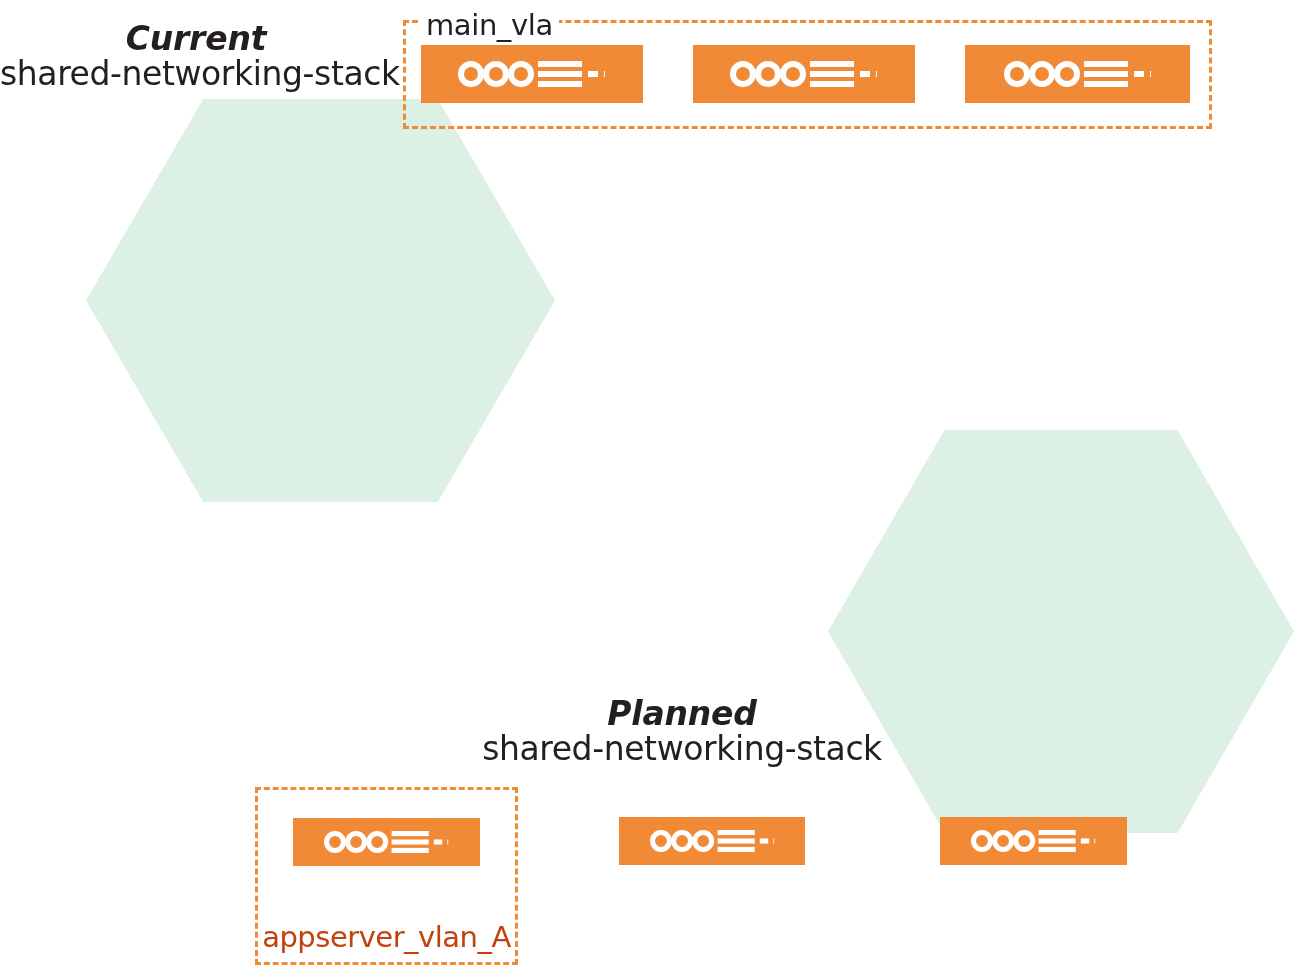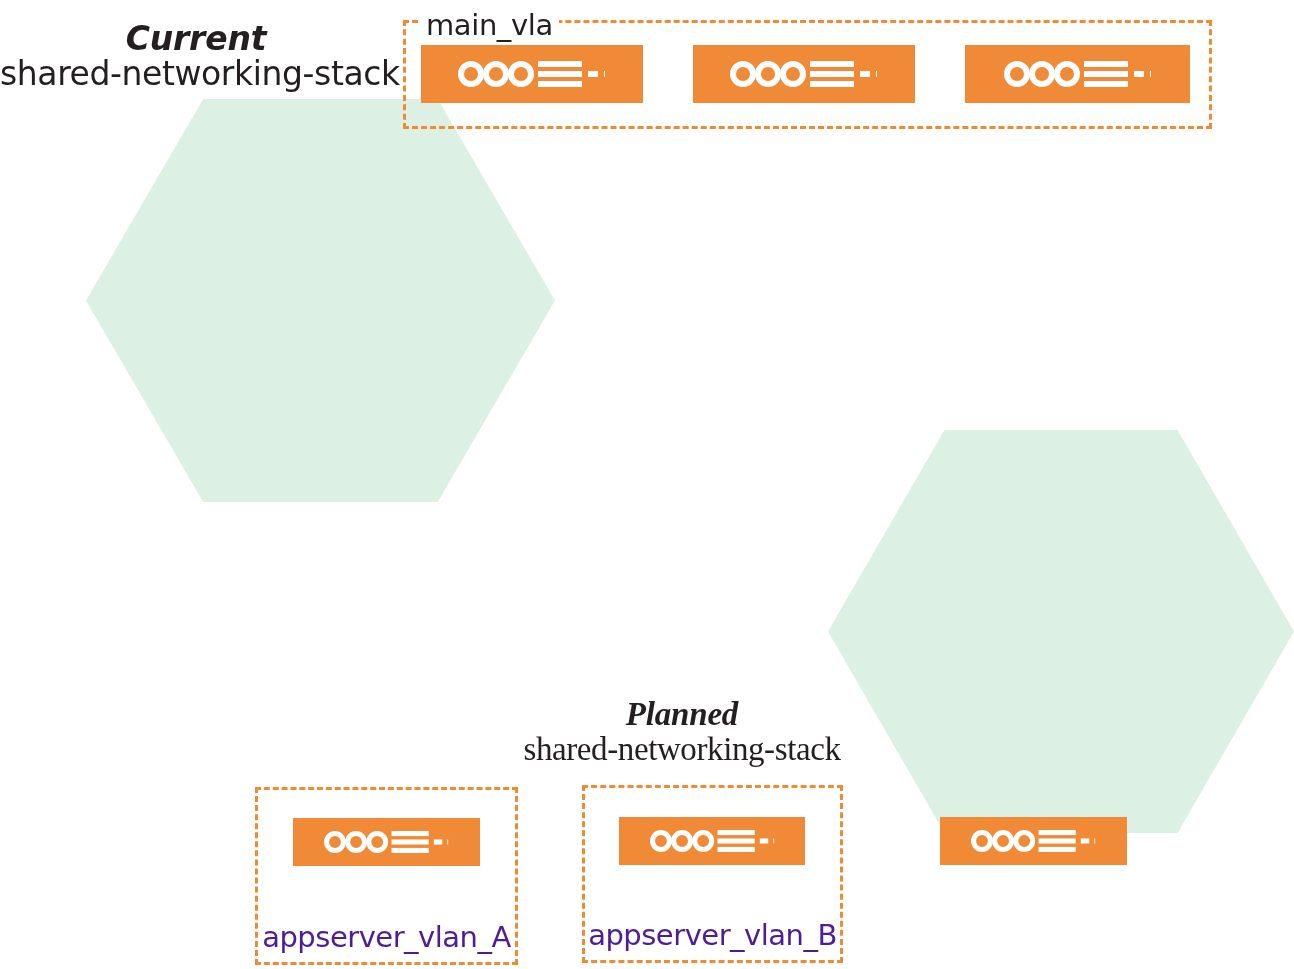--- a/index.html
+++ b/index.html
@@ -43,21 +43,21 @@
     letter-spacing: -0.2px;
   }
   .group-title .sub {
     display: block;
     font-weight: normal;
     font-style: normal;
     font-size: 33px;
     letter-spacing: -0.4px;
   }
   #title-current { left: 0px;   top: 22px;  width: 392px; }
-  #title-planned { left: 472px; top: 697px; width: 420px; font-family: Liberation Serif, serif; }
+  #title-planned { left: 472px; top: 697px; width: 420px; }
 
   
   .vlan-box {
     position: absolute;
     border: 3px dashed #ef8b33;
     box-sizing: border-box;
     background: transparent;
   }
   #vlan-main { left: 403px; top: 20px;  width: 809px; height: 109px; }
   #vlan-a    { left: 255px; top: 787px; width: 263px; height: 178px; }
@@ -78,21 +78,21 @@
     line-height: 1;
     margin-top: 11px;
   }
   
   .box-label-bottom {
     position: absolute;
     bottom: 8px;
     left: 50%;
     transform: translateX(-50%);
     font-size: 29px;
-    color: #4c1d95;
+    color: #c2410c;
     letter-spacing: -0.5px;
     white-space: nowrap;
     line-height: 1.1;
   }
 
   
   .server-tile {
     position: absolute;
     background: #f18a36;
     display: flex;
@@ -181,23 +181,20 @@
       <circle cx="38" cy="16" r="10" fill="none" stroke="#ffffff" stroke-width="6"></circle>
       <circle cx="63" cy="16" r="10" fill="none" stroke="#ffffff" stroke-width="6"></circle>
       <rect x="80" y="3" width="44" height="6" fill="#ffffff"></rect>
       <rect x="80" y="13" width="44" height="6" fill="#ffffff"></rect>
       <rect x="80" y="23" width="44" height="6" fill="#ffffff"></rect>
       <rect x="130" y="13" width="10" height="6" fill="#ffffff"></rect>
       <rect x="146" y="13" width="1" height="6" fill="#ffffff"></rect>
     </svg>
   </div>
 
-  <div class="vlan-box" id="vlan-b">
-    <span class="box-label-bottom">appserver_vlan_B</span>
-  </div>
   <div class="server-tile" id="srv-b">
     <svg width="125" height="28" viewBox="0 0 148 32" aria-hidden="true">
       <circle cx="13" cy="16" r="10" fill="none" stroke="#ffffff" stroke-width="6"></circle>
       <circle cx="38" cy="16" r="10" fill="none" stroke="#ffffff" stroke-width="6"></circle>
       <circle cx="63" cy="16" r="10" fill="none" stroke="#ffffff" stroke-width="6"></circle>
       <rect x="80" y="3" width="44" height="6" fill="#ffffff"></rect>
       <rect x="80" y="13" width="44" height="6" fill="#ffffff"></rect>
       <rect x="80" y="23" width="44" height="6" fill="#ffffff"></rect>
       <rect x="130" y="13" width="10" height="6" fill="#ffffff"></rect>
       <rect x="146" y="13" width="1" height="6" fill="#ffffff"></rect>

